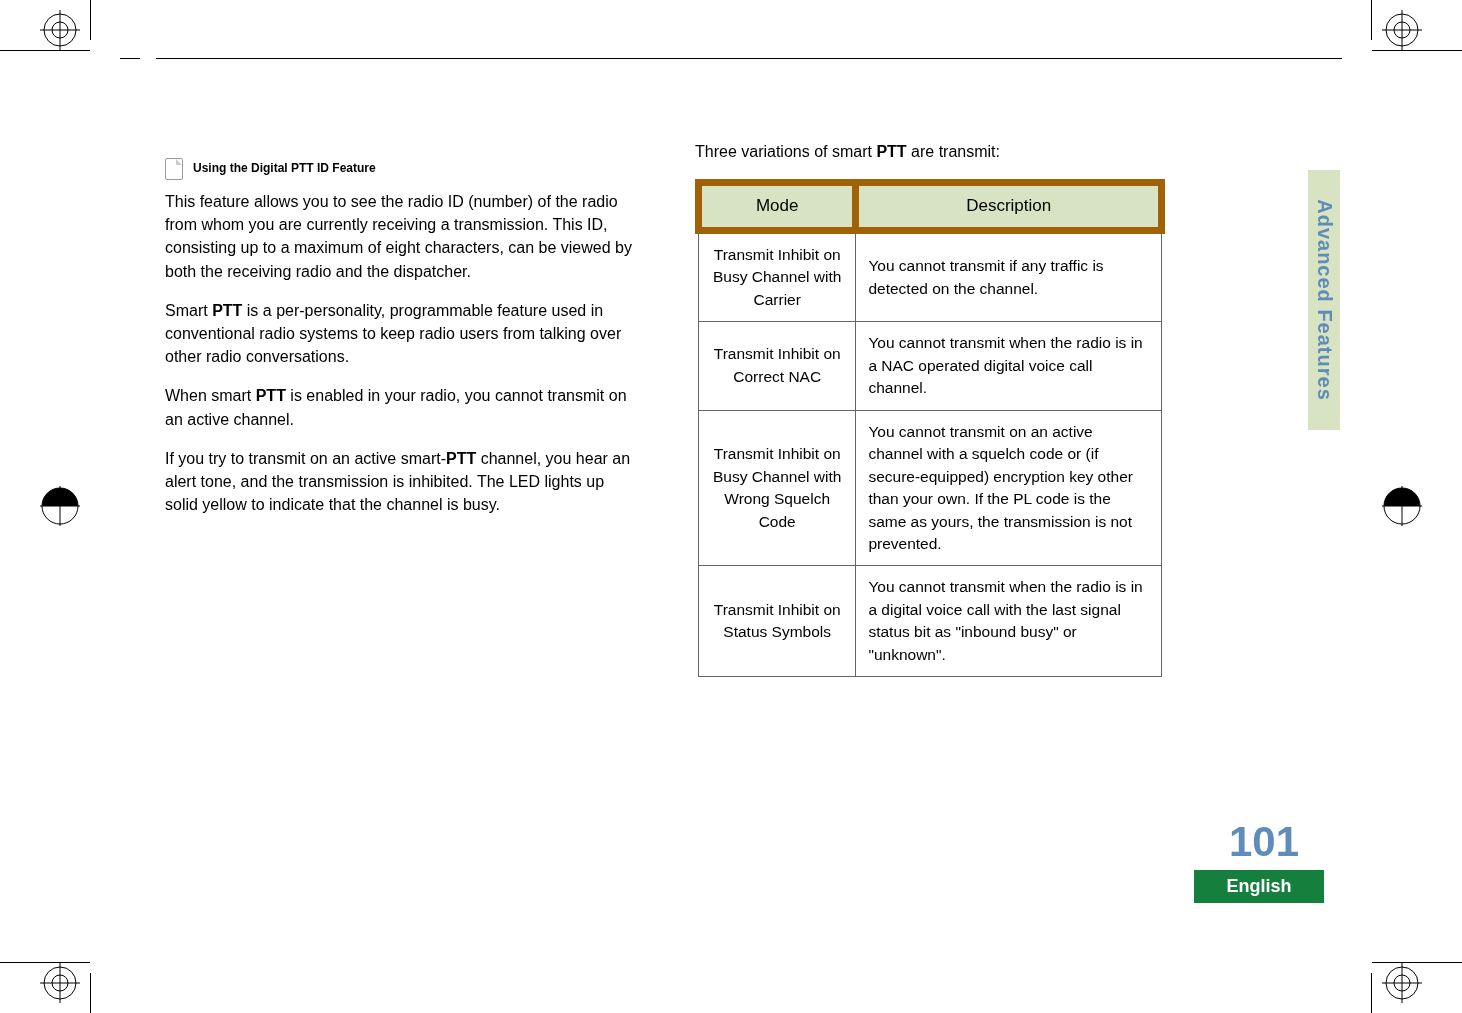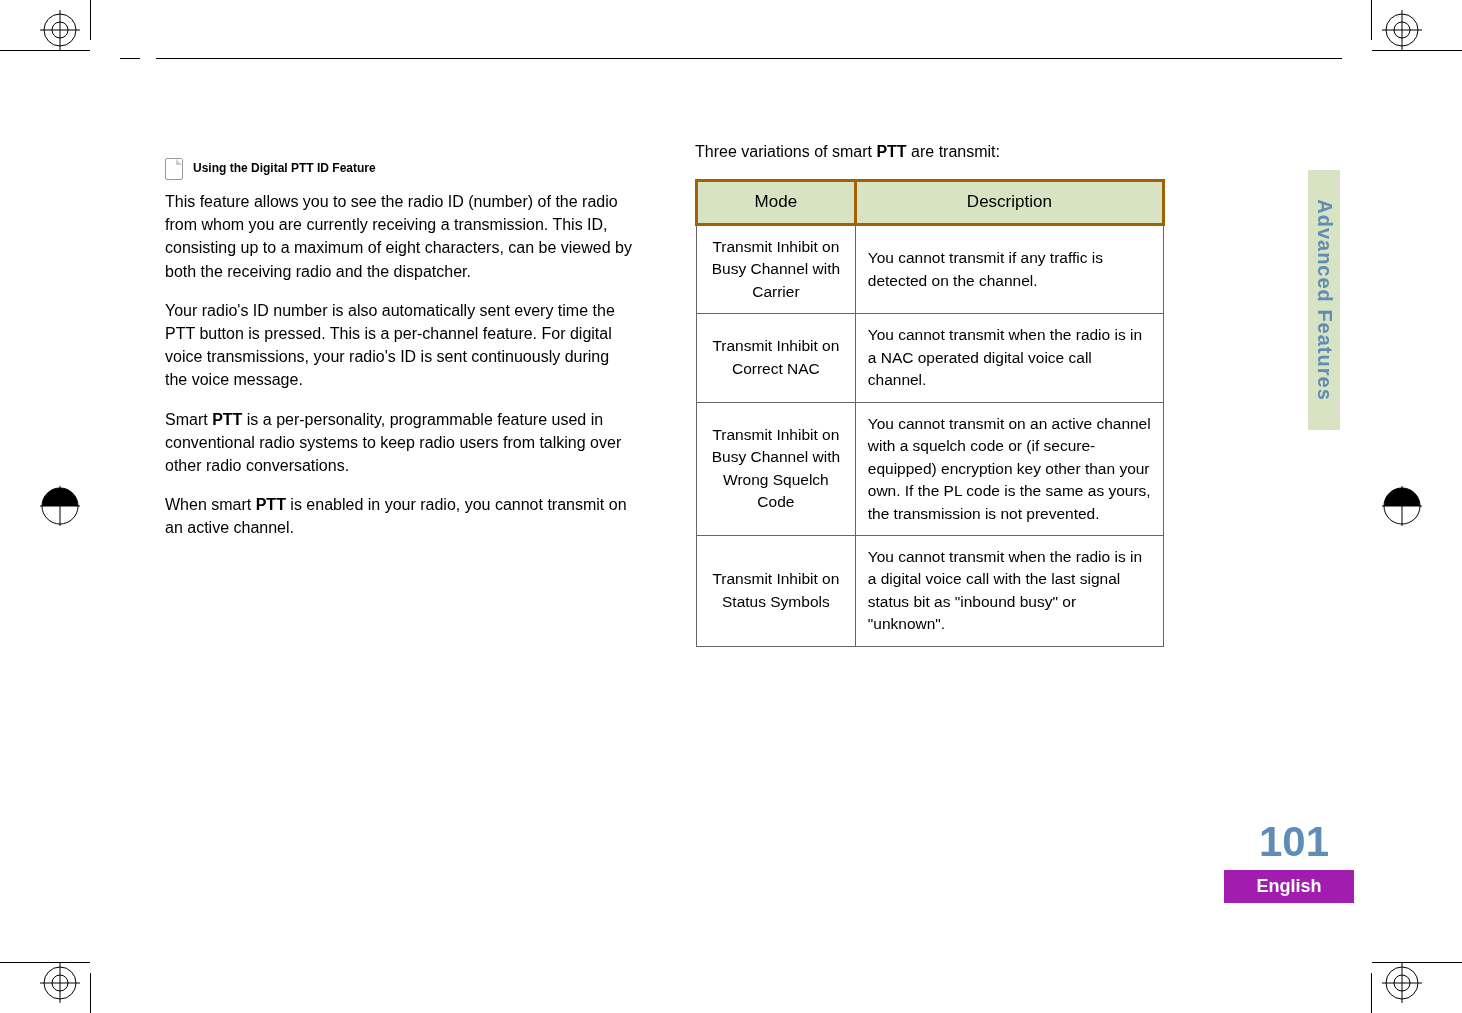--- a/index.html
+++ b/index.html
@@ -109,21 +109,21 @@
   border-collapse: collapse;
   width: 100%;
   font-size: 15.5px;
 }
 table.modes th {
   background: #d7e3c2;
   font-weight: normal;
   font-size: 17px;
   text-align: center;
   padding: 8px 10px;
-  border: 3px solid #a16207;
+  border: 7px solid #a16207;
 }
 table.modes td {
   border: 1px solid #666;
   padding: 10px 12px;
   vertical-align: middle;
 }
 table.modes td.mode {
   text-align: center;
   width: 34%;
 }
@@ -144,32 +144,32 @@
   transform-origin: center;
   white-space: nowrap;
   color: #5f8db8;
   font-weight: bold;
   font-size: 20px;
   letter-spacing: 1px;
 }
 
 .page-number-block {
   position: absolute;
-  right: 108px;
+  right: 138px;
   bottom: 110px;
   width: 120px;
   text-align: center;
 }
 .page-number {
   color: #5f8db8;
   font-size: 42px;
   font-weight: bold;
 }
 .lang-bar {
-  background: #a21caf;
+  background: #15803d;
   color: #fff;
   font-size: 18px;
   font-weight: bold;
   padding: 6px 0;
   margin-top: 4px;
   text-align: center;
   width: 130px;
   margin-left: -10px;
 }
 </style>
@@ -239,28 +239,30 @@
   <div class="rule-after"></div>
 </div>
 
 <div class="page">
   <div class="col">
     <div class="section-head">
       <span class="doc-icon"></span>
       <span class="title">Using the Digital PTT ID Feature</span>
     </div>
     <p>This feature allows you to see the radio ID (number) of the radio from whom you are currently receiving a transmission. This ID, consisting up to a maximum of eight characters, can be viewed by both the receiving radio and the dispatcher.</p>
-    <p>Your radio's ID number is also automatically sent every time the PTT button is pressed. This is a per-channel feature. For digital voice transmissions, your radio's ID is sent continuously during the voice message.</p>
 
     <p>
       <span>Smart </span><b>PTT</b><span> is a per-personality, programmable feature used in conventional radio systems to keep radio users from talking over other radio conversations.</span>
     </p>
     <p>
       <span>When smart </span><b>PTT</b><span> is enabled in your radio, you cannot transmit on an active channel.</span>
     </p>
+    <p>
+      <span>If you try to transmit on an active smart-</span><b>PTT</b><span> channel, you hear an alert tone, and the transmission is inhibited. The LED lights up solid yellow to indicate that the channel is busy.</span>
+    </p>
   </div>
 
   <div class="col">
     <p>
       <span>Three variations of smart </span><b>PTT</b><span> are transmit:</span>
     </p>
     <table class="modes">
       <thead>
         <tr>
           <th>Mode</th>

